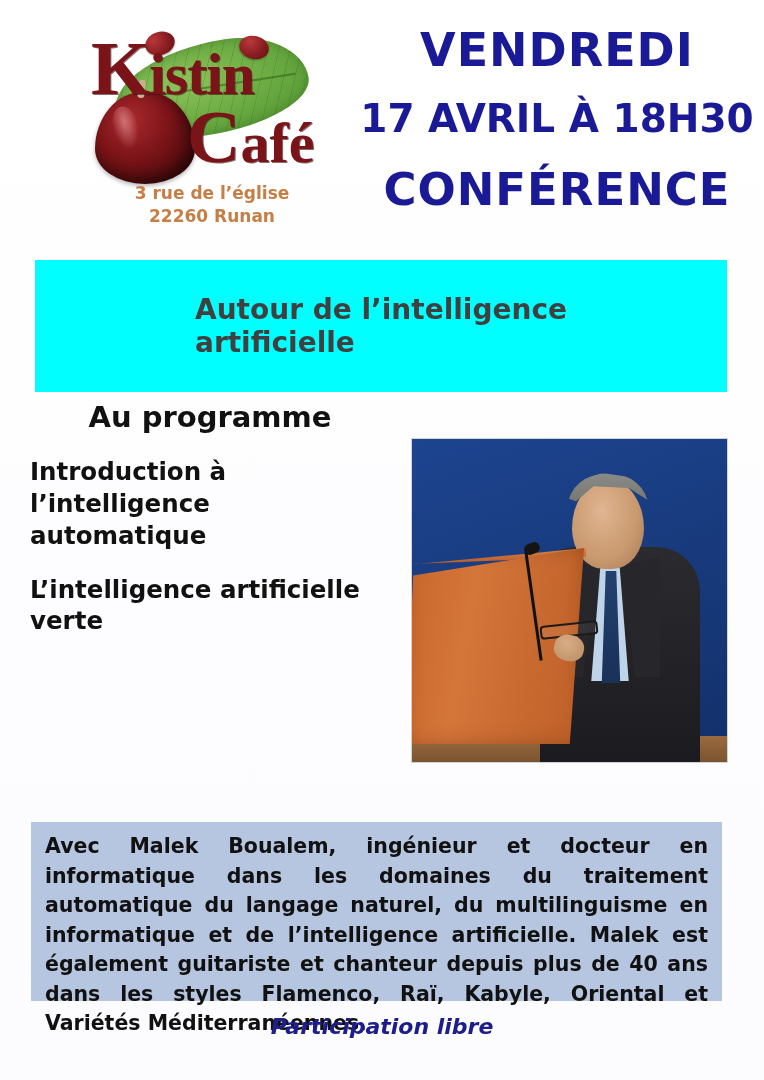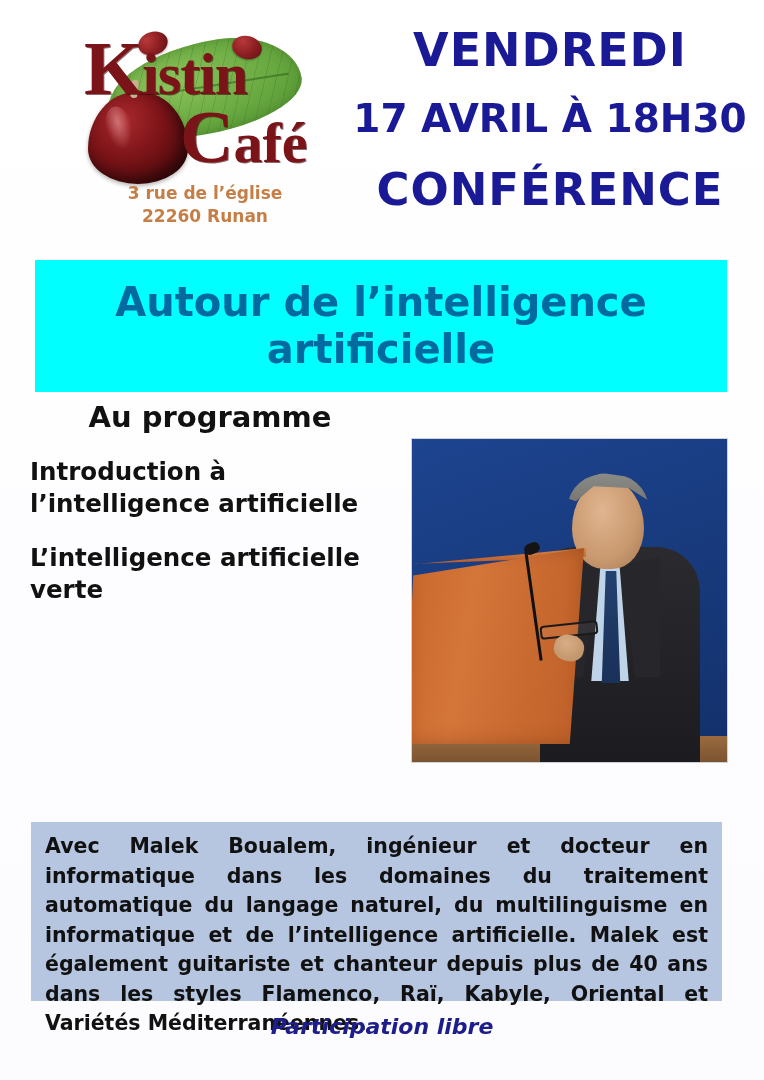--- a/index.html
+++ b/index.html
@@ -18,21 +18,21 @@
     position: relative;
     width: 764px;
     height: 1080px;
     background: linear-gradient(180deg, #ffffff 0%, #fdfdff 60%, #fcfcfe 100%);
     overflow: hidden;
   }
 
   
   .header {
     position: absolute;
-    top: 0; left: 8px;
+    top: 0; left: 15px;
     width: 616px;
     height: 252px;
   }
 
   
   .logo-block {
     position: absolute;
     left: 72px;
     top: 22px;
     width: 250px;
@@ -189,26 +189,26 @@
     left: 35px;
     top: 260px;
     width: 692px;
     height: 132px;
     background: #00ffff;
     display: flex;
     align-items: center;
     justify-content: center;
   }
   .title-banner-text {
-    color: #0369a1;
-    font-family: "DejaVu Sans", sans-serif;
-    font-weight: bold;
-    font-size: 40px;
+    color: #404040;
+    font-family: "DejaVu Sans", sans-serif;
+    font-weight: bold;
+    font-size: 28px;
     line-height: 1.18;
-    text-align: center;
+    text-align: left;
     padding: 0 18px;
   }
 
   
   .program {
     position: absolute;
     left: 30px;
     top: 400px;
     width: 360px;
   }
@@ -441,21 +441,21 @@
 
   <div class="title-banner">
     <div class="title-banner-text">
       <div>Autour de l’intelligence</div>
       <div>artificielle</div>
     </div>
   </div>
 
   <div class="program">
     <div class="program-heading">Au programme</div>
-    <div class="program-item">Introduction à l’intelligence artificielle</div>
+    <div class="program-item">Introduction à l’intelligence automatique</div>
     <div class="program-item">L’intelligence artificielle verte</div>
   </div>
 
   <div class="photo">
     <div class="ph-wall"></div>
     <div class="ph-floor"></div>
     <div class="ph-body">
       <div class="ph-shirt"></div>
       <div class="ph-tie"></div>
       <div class="ph-lapel-l"></div>

